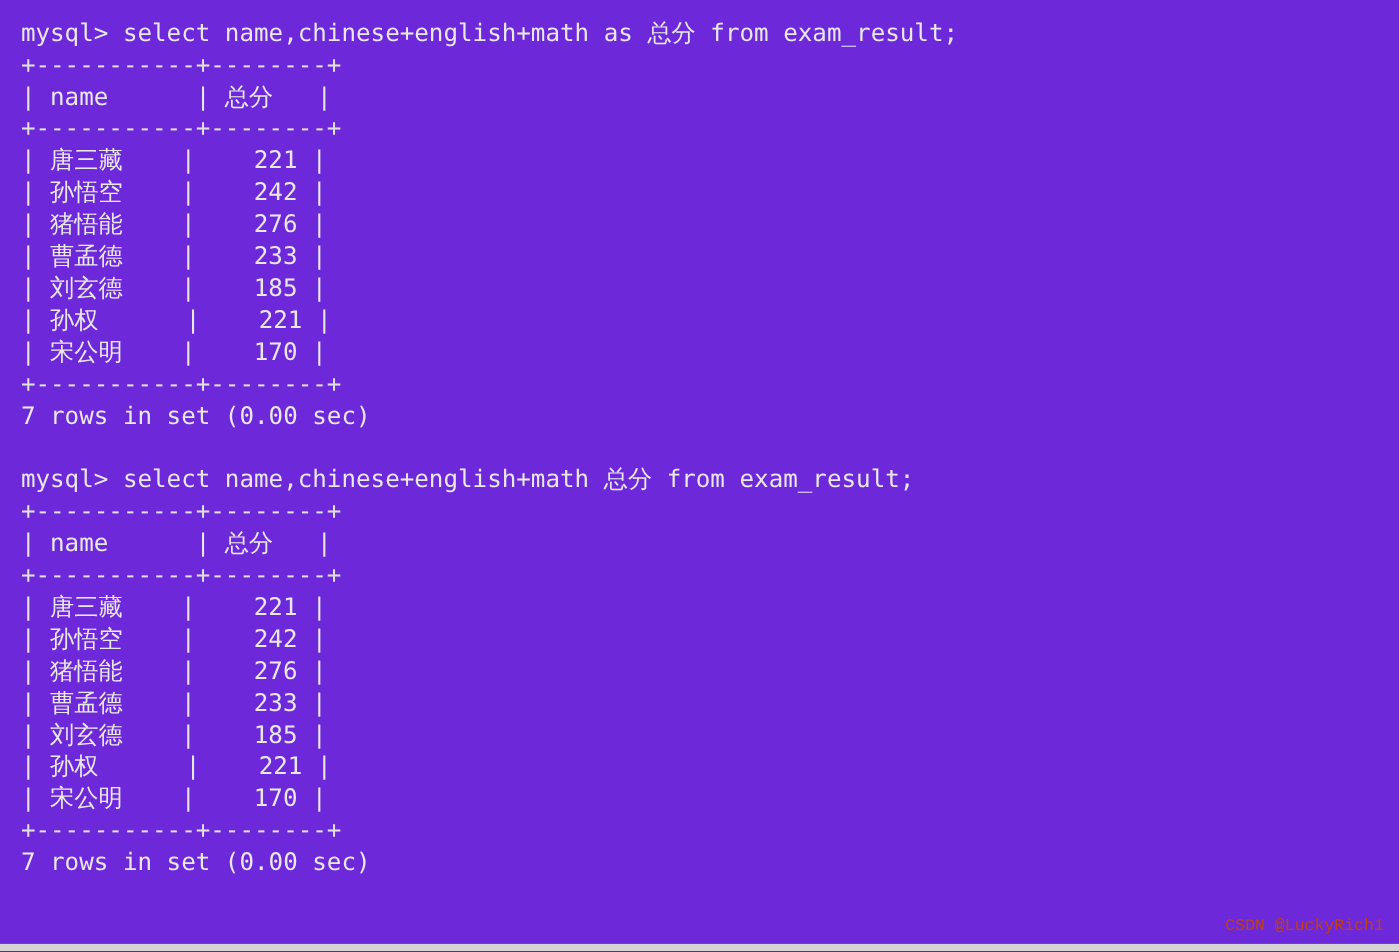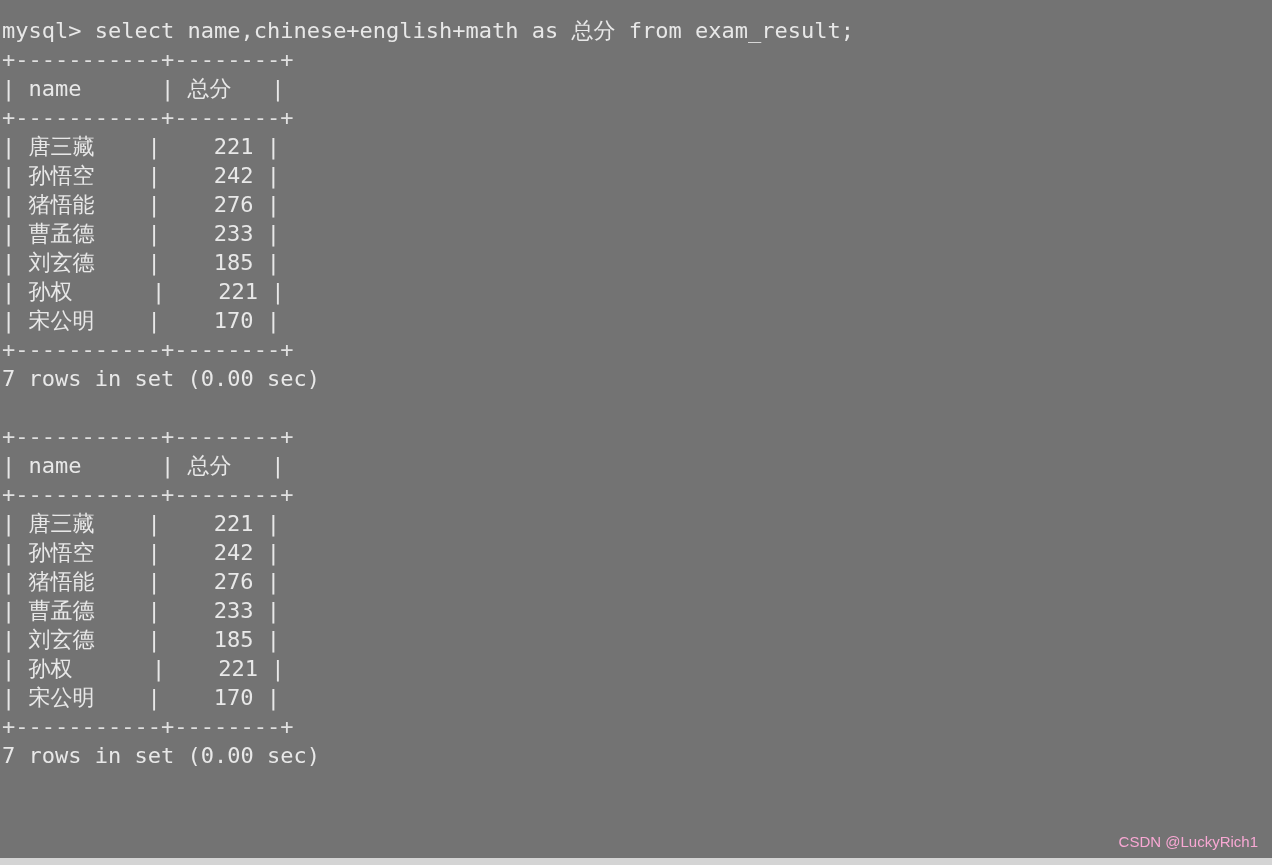--- a/index.html
+++ b/index.html
@@ -14,23 +14,23 @@
     position: relative;
     font-family: "DejaVu Sans Mono", "Liberation Mono", monospace;
   }
 
   #terminal {
     position: absolute;
     left: 0;
     top: 0;
     width: 1272px;
     height: 858px;
-    background: #737373;
+    background: #6d28d9;
     box-sizing: border-box;
-    padding: 16px 0 0 2px;
+    padding: 16px 0 0 19px;
   }
 
   .line {
     height: 29px;
     line-height: 29px;
     font-size: 22px;
     color: #e8e8e8;
     white-space: pre;
     letter-spacing: 0px;
     font-family: "DejaVu Sans Mono", "Liberation Mono", monospace;
@@ -56,23 +56,23 @@
     height: 25px;
     background: #00ff00;
     vertical-align: -5px;
     margin-left: 8px;
   }
 
   #watermark {
     position: absolute;
     right: 14px;
     top: 833px;
-    font-family: Liberation Sans, sans-serif;
+    font-family: Liberation Mono, monospace;
     font-size: 15px;
-    color: #f9a8d4;
+    color: #c2410c;
     white-space: pre;
   }
 
   #bottom-strip {
     position: absolute;
     left: 0;
     top: 858px;
     width: 1272px;
     height: 7px;
     background: #d4d4d4;
@@ -95,20 +95,21 @@
   <div class="line rowtxt">| 曹孟德    |    233 |</div>
   <div class="line rowtxt">| 刘玄德    |    185 |</div>
   <div class="line rowtxt">| 孙权      |    221 |</div>
   <div class="line rowtxt">| 宋公明    |    170 |</div>
 
   <div class="line sep">+-----------+--------+</div>
   <div class="line rowtxt">7 rows in set (0.00 sec)</div>
 
   <div class="line blank"></div>
 
+  <div class="line prompt">mysql&gt; select name,chinese+english+math 总分 from exam_result;</div>
 
   <div class="line sep">+-----------+--------+</div>
   <div class="line rowtxt">| name      | 总分   |</div>
   <div class="line sep">+-----------+--------+</div>
 
   <div class="line rowtxt">| 唐三藏    |    221 |</div>
   <div class="line rowtxt">| 孙悟空    |    242 |</div>
   <div class="line rowtxt">| 猪悟能    |    276 |</div>
   <div class="line rowtxt">| 曹孟德    |    233 |</div>
   <div class="line rowtxt">| 刘玄德    |    185 |</div>

